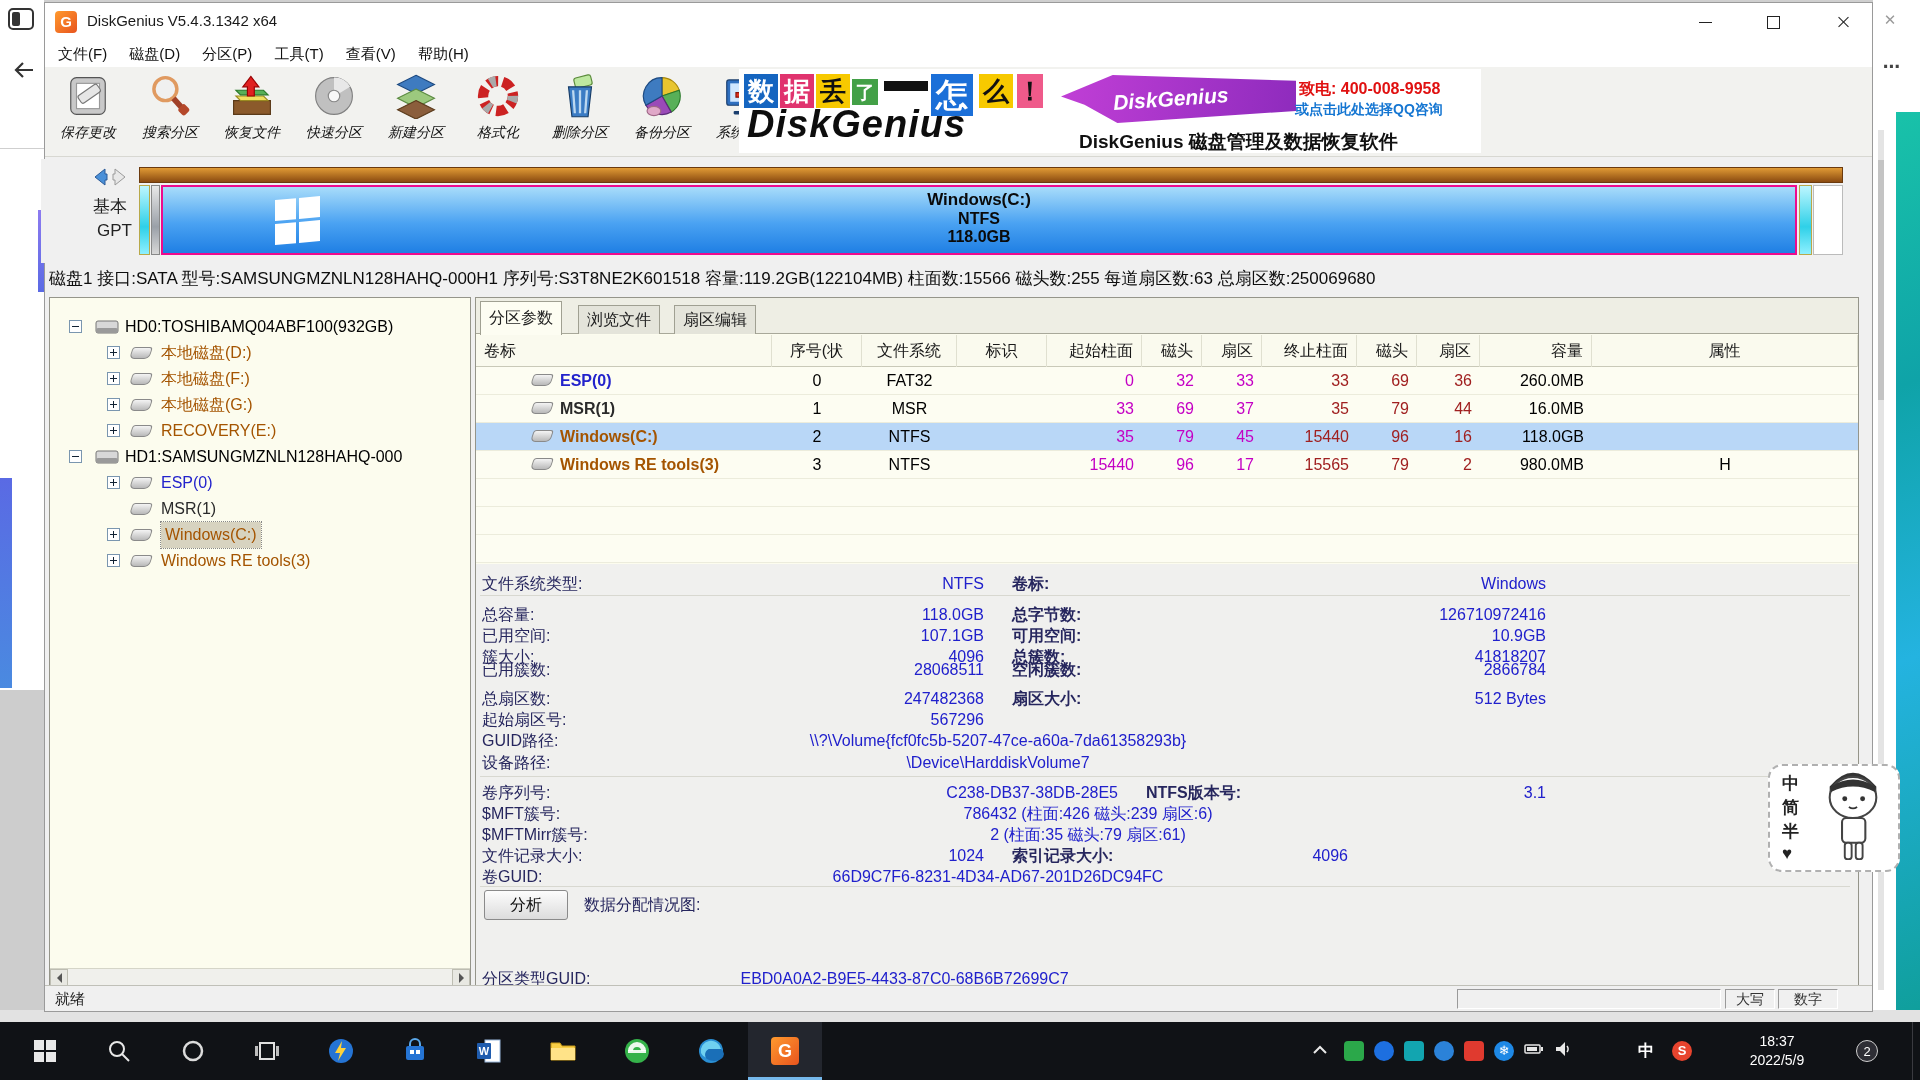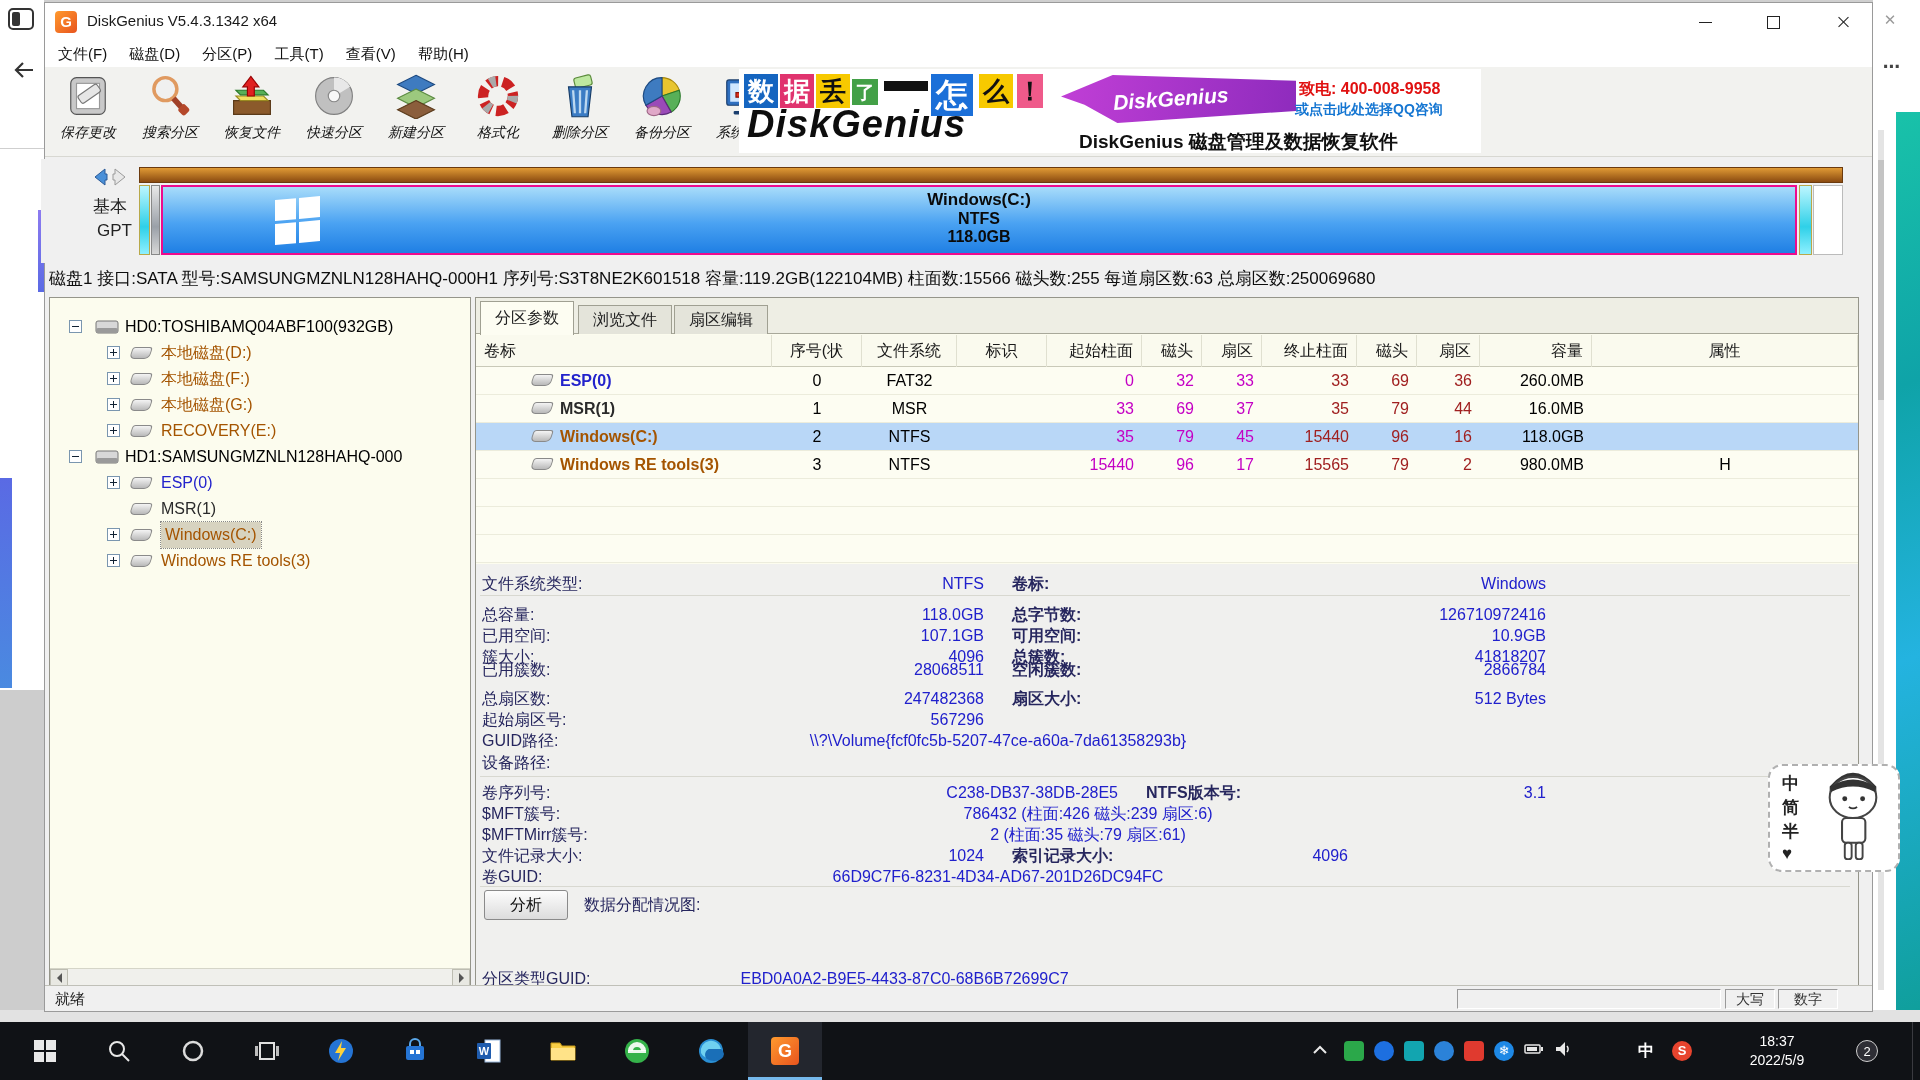--- a/index.html
+++ b/index.html
@@ -84,21 +84,21 @@
   .hscroll { position:absolute; left:0; bottom:0; width:420px; height:18px; background:#f0f0ec; border-top:1px solid #d5d5c8; }
   .hs-btn { position:absolute; top:0; width:18px; height:17px; background:#e8e8e2; border:1px solid #bdbdb2; }
   .arr { width:0; height:0; border:5px solid transparent; position:absolute; top:3px; }
   .arr-l { border-right-color:#555; left:1px; } .arr-r { border-left-color:#555; left:6px; }
 
   .splitter { left:426px; top:294px; width:4px; height:690px; background:#f0f0f0; }
 
   
   .right-panel { left:430px; top:294px; width:1384px; height:690px; background:#fcfcee; border:1px solid #95958a; overflow:hidden; }
   .tabs-strip { position:absolute; left:0; top:0; width:100%; height:36px; background:#eeeee4; border-bottom:1px solid #a8a89a; }
-  .tab { position:absolute; top:7px; height:29px; padding:0 14px; font-size:16px; line-height:28px; background:#e4e4da; border:1px solid #a0a092; border-bottom:none; color:#222; }
+  .tab { position:absolute; top:7px; height:29px; padding:0 8px; font-size:16px; line-height:28px; background:#e4e4da; border:1px solid #a0a092; border-bottom:none; color:#222; }
   .tab.active { top:3px; height:34px; line-height:32px; background:#fdfdf2; z-index:2; }
   .thead { position:absolute; left:0; top:37px; width:100%; height:32px; background:#fafaee; border-bottom:1px solid #c9c9b8; display:grid; grid-template-columns:296px 90px 95px 90px 95px 60px 60px 95px 60px 63px 112px 1fr; font-size:16px; color:#1a1a1a; }
   .thead div { line-height:31px; border-right:1px solid #e0e0d0; padding:0 8px; }
   .trow { position:absolute; left:0; width:100%; height:28px; display:grid; grid-template-columns:296px 90px 95px 90px 95px 60px 60px 95px 60px 63px 112px 1fr; font-size:16px; border-bottom:1px solid #ececdc; background:#fdfdf2; }
   .trow div { line-height:27px; padding:0 8px; white-space:nowrap; overflow:hidden; }
   .trow.sel { background:#b9d7f7; }
   .cell-name { padding-left:56px !important; font-weight:bold; }
   .ctr { text-align:center; } .rgt { text-align:right; }
   .col-start { color:#c400c4; } .col-end { color:#a02020; }
   .part-ico { display:inline-block; width:20px; height:12px; background:linear-gradient(180deg,#f4f4f4,#b9b9b9); border:1px solid #8a8a8a; border-radius:3px 3px 5px 5px; margin-right:8px; transform:skewX(-18deg); }
@@ -493,20 +493,21 @@
         <div class="d-row" style="top:145px">
           <span class="l1">起始扇区号:</span>
             <span class="v1">567296</span>
         </div>
         <div class="d-row long" style="top:166px">
           <span class="l1">GUID路径:</span>
             <span class="v1">\\?\Volume{fcf0fc5b-5207-47ce-a60a-7da61358293b}</span>
         </div>
         <div class="d-row long" style="top:188px">
           <span class="l1">设备路径:</span>
+            <span class="v1">\Device\HarddiskVolume7</span>
         </div>
         <div class="d-sep" style="top:212px"></div>
         <div class="d-row" style="top:218px">
           <span class="l1">卷序列号:</span>
             <span class="v1" style="width:400px">C238-DB37-38DB-28E5</span>
           <span class="l2" style="margin-left:28px;width:130px">NTFS版本号:</span>
             <span class="v2">3.1</span>
         </div>
         <div class="d-row longer" style="top:239px">
           <span class="l1">$MFT簇号:</span>

